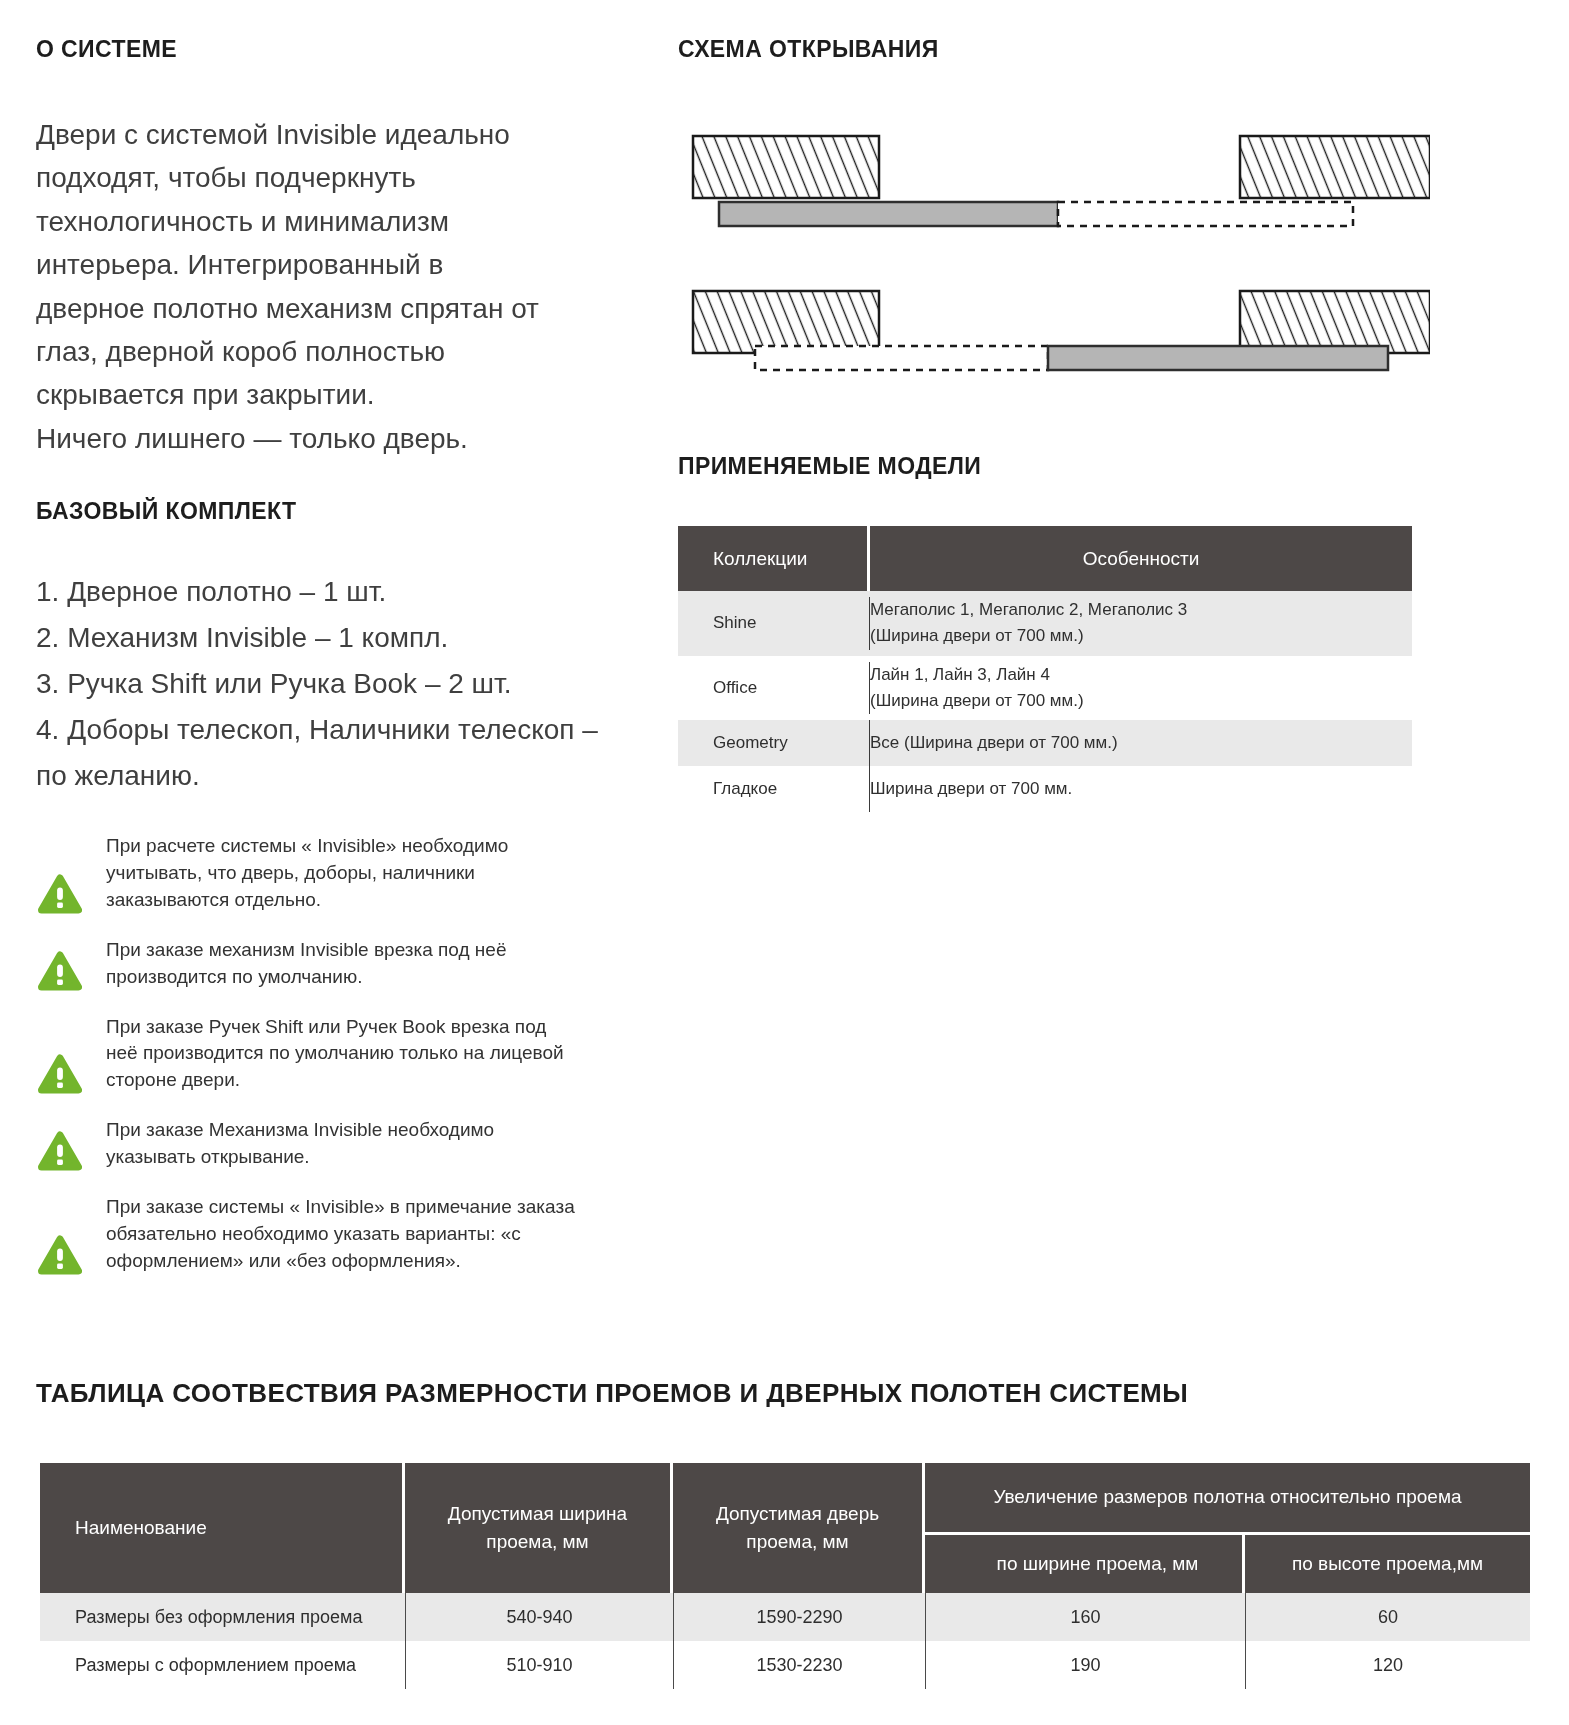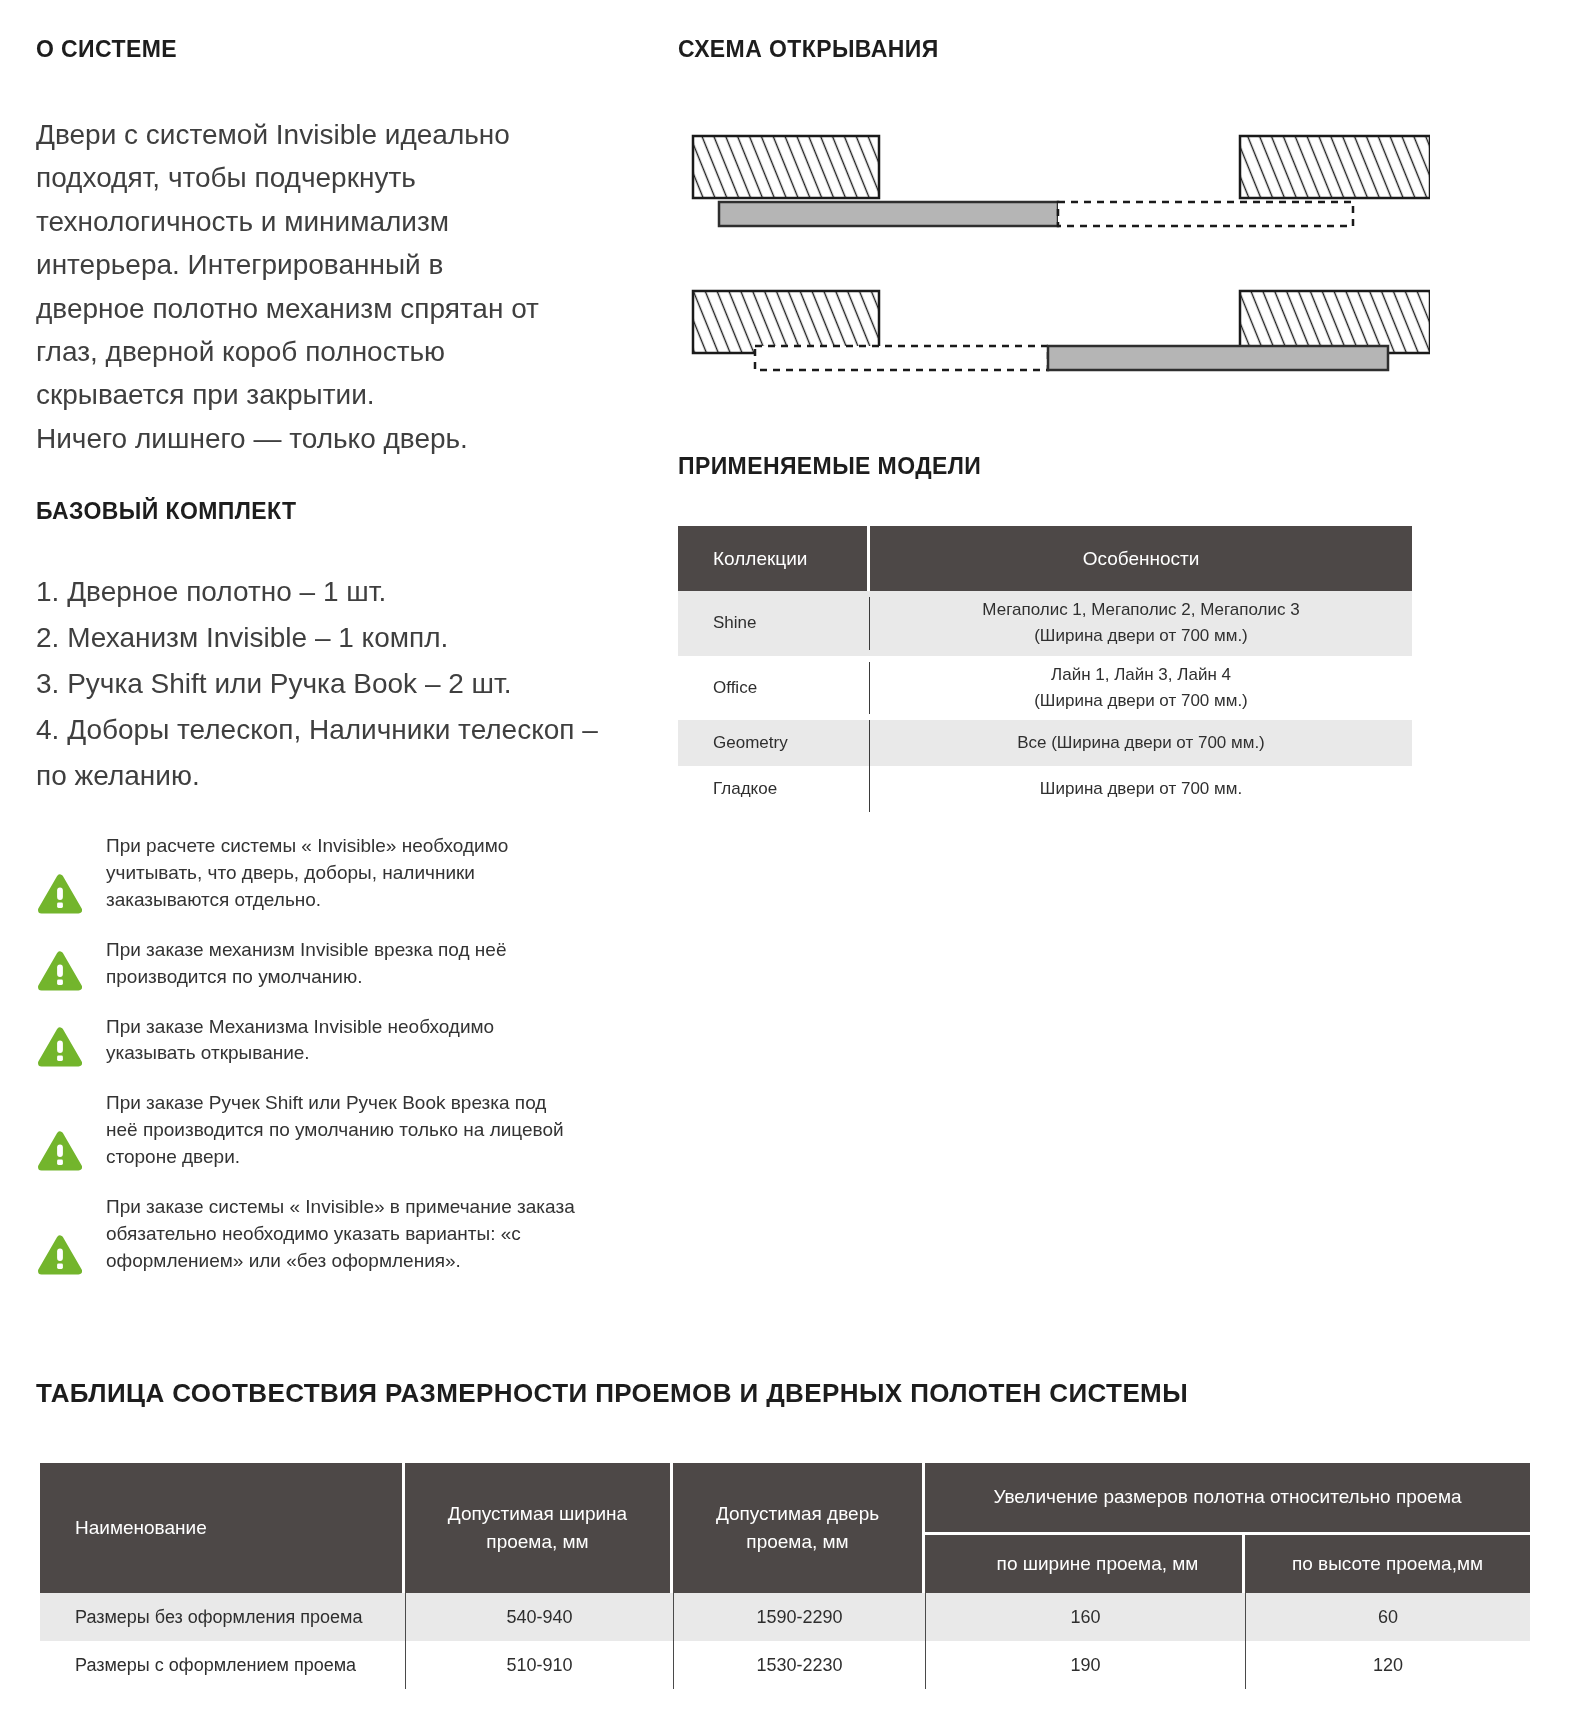--- a/index.html
+++ b/index.html
@@ -35,21 +35,21 @@
   .models-table { margin-top:46px; width:734px; font-size:17px; color:#2f2f2f; }
   .m-head { display:grid; grid-template-columns:192px 542px; height:65px; }
   .m-head > div {
     background:#4d4847; color:#ffffff; font-size:19px;
     display:flex; align-items:center;text-align:right;
   }
   .m-head .m-c1 { padding-left:35px; border-right:3px solid #ffffff; }
   .m-head .m-c2 { justify-content:center; }
   .m-row { display:grid; grid-template-columns:192px 542px; }
   .m-row .m-c1 { padding-left:35px; display:flex; align-items:center; border-right:1px solid #3a3a3a; }
-  .m-row .m-c2 { display:flex; flex-direction:column; align-items:center; justify-content:center; line-height:1.55; }
+  .m-row .m-c2 { display:flex; flex-direction:column; align-items:flex-start; justify-content:center; line-height:1.55; }
   .m-row.alt { background:#e9e9e9; }
   .m-row.r2l { min-height:55px; padding:6px 0; }
   .m-row.r1l { min-height:46px; }
 
   .bottom-sec { padding-left:36px; }
   .bottom-title { margin-top:38px; font-size:26px; font-weight:700; color:#1d1d1d; letter-spacing:0.4px; }
   .size-table { margin-top:54px; margin-left:4px; width:1490px; }
   .st-head { display:grid; grid-template-columns:365px 268px 252px 320px 285px; grid-template-rows:72px 58px; }
   .st-head > div { background:#4d4847; color:#ffffff; font-size:19px; display:flex; align-items:center; justify-content:center; text-align:center; line-height:1.5; }
   .st-head .h-name { grid-area:1/1/3/2; justify-content:flex-start; padding-left:35px; text-align:left; border-right:3px solid #fff; }
@@ -102,29 +102,29 @@
             <rect x="19.1" y="28.6" width="5.8" height="5.4" rx="1.4" fill="#ffffff"></rect>
           </svg>
           <div class="warn-text">При заказе механизм Invisible врезка под неё производится по умолчанию.</div>
         </div>
         <div class="warn">
           <svg class="warn-icon" width="44" height="40" viewBox="0 0 44 40">
             <path d="M22 4 L40.5 36 L3.5 36 Z" fill="#73b52c" stroke="#73b52c" stroke-width="7" stroke-linejoin="round"></path>
             <rect x="19.1" y="13.5" width="5.8" height="12.5" rx="2.9" fill="#ffffff"></rect>
             <rect x="19.1" y="28.6" width="5.8" height="5.4" rx="1.4" fill="#ffffff"></rect>
           </svg>
+          <div class="warn-text">При заказе Ручек Shift или Ручек Book врезка под неё производится по умолчанию только на лицевой стороне двери.</div>
+        </div>
+        <div class="warn">
+          <svg class="warn-icon" width="44" height="40" viewBox="0 0 44 40">
+            <path d="M22 4 L40.5 36 L3.5 36 Z" fill="#73b52c" stroke="#73b52c" stroke-width="7" stroke-linejoin="round"></path>
+            <rect x="19.1" y="13.5" width="5.8" height="12.5" rx="2.9" fill="#ffffff"></rect>
+            <rect x="19.1" y="28.6" width="5.8" height="5.4" rx="1.4" fill="#ffffff"></rect>
+          </svg>
           <div class="warn-text">При заказе Механизма Invisible необходимо указывать открывание.</div>
-        </div>
-        <div class="warn">
-          <svg class="warn-icon" width="44" height="40" viewBox="0 0 44 40">
-            <path d="M22 4 L40.5 36 L3.5 36 Z" fill="#73b52c" stroke="#73b52c" stroke-width="7" stroke-linejoin="round"></path>
-            <rect x="19.1" y="13.5" width="5.8" height="12.5" rx="2.9" fill="#ffffff"></rect>
-            <rect x="19.1" y="28.6" width="5.8" height="5.4" rx="1.4" fill="#ffffff"></rect>
-          </svg>
-          <div class="warn-text">При заказе Ручек Shift или Ручек Book врезка под неё производится по умолчанию только на лицевой стороне двери.</div>
         </div>
         <div class="warn">
           <svg class="warn-icon" width="44" height="40" viewBox="0 0 44 40">
             <path d="M22 4 L40.5 36 L3.5 36 Z" fill="#73b52c" stroke="#73b52c" stroke-width="7" stroke-linejoin="round"></path>
             <rect x="19.1" y="13.5" width="5.8" height="12.5" rx="2.9" fill="#ffffff"></rect>
             <rect x="19.1" y="28.6" width="5.8" height="5.4" rx="1.4" fill="#ffffff"></rect>
           </svg>
           <div class="warn-text">При заказе системы « Invisible» в примечание заказа обязательно необходимо указать варианты: «с оформлением» или «без оформления».</div>
         </div>
       </div>

